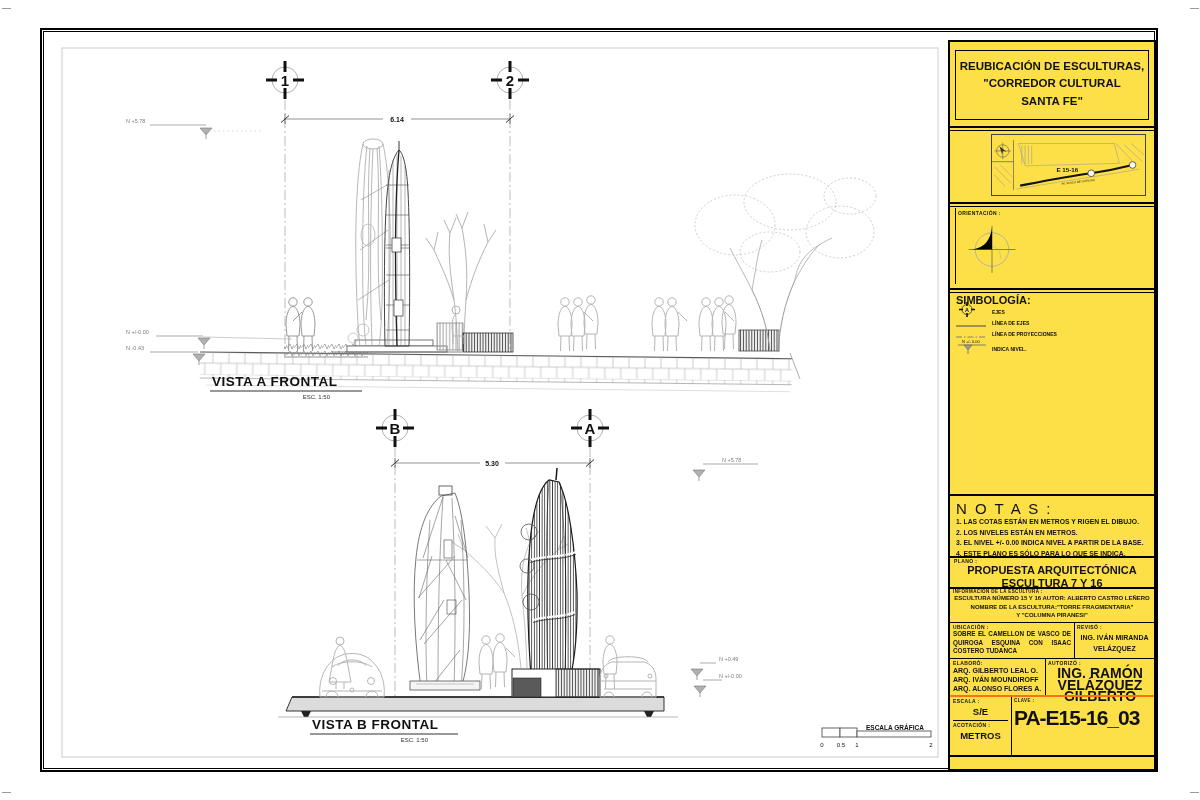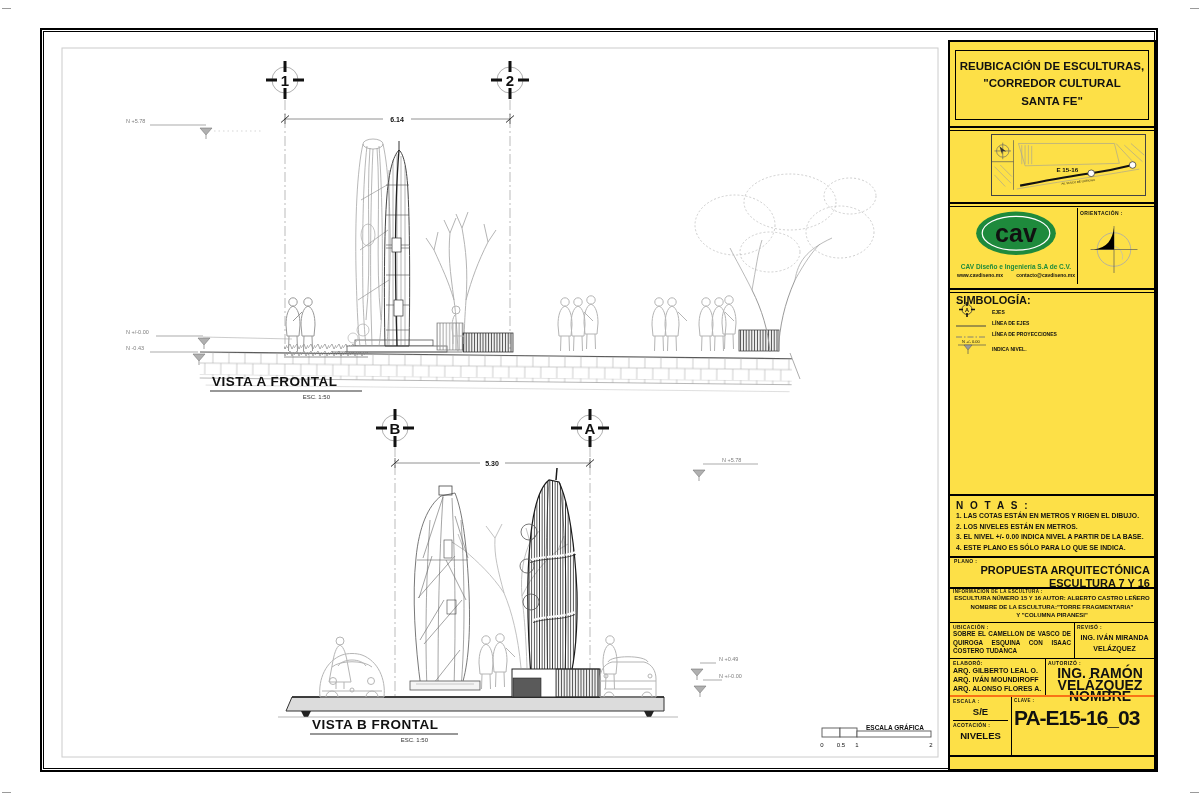--- a/index.html
+++ b/index.html
@@ -26,24 +26,24 @@
   .cav-name{font-size:6.5px;font-weight:bold;color:#1e8a3c;margin-top:-2px;}
   .cav-links{display:flex;justify-content:space-between;font-size:5px;font-weight:bold;margin-top:2px;padding:0 2px;}
   .orient-cell{width:72px;border-left:1.5px solid #000;text-align:center;}
   .lbl{font-size:5px;font-weight:bold;letter-spacing:.4px;text-align:left;}
   .tb-simb{top:252px;left:6px;right:17px;height:86px;}
   .simb-title{font-size:11px;font-weight:bold;}
   .simb-row{display:flex;align-items:center;height:11px;}
   .simb-sym{width:36px;flex:none;}
   .simb-lab{font-size:5px;font-weight:bold;}
   .tb-notas{top:458px;left:6px;right:5px;}
-  .notas-title{font-size:10px;font-weight:bold;letter-spacing:2px;}
+  .notas-title{font-size:15px;font-weight:normal;letter-spacing:2px;}
   .nota{font-size:6.8px;font-weight:bold;line-height:10.5px;}
   .tb-plano{top:516px;left:4px;right:4px;}
-  .plano-line{text-align:right;font-weight:bold;font-size:11px;line-height:13px;}
+  .plano-line{text-align:center;font-weight:bold;font-size:11px;line-height:13px;}
   .tb-info{top:547px;left:3px;right:3px;}
   .info-line{text-align:center;font-weight:bold;font-size:6px;line-height:8.5px;}
   .tb-row1{top:580px;left:0;right:0;height:36px;border-top:1.5px solid #000;display:flex;}
   .ubic{flex:1;padding:1px 3px;}
   .ubic-text{font-size:6.3px;font-weight:bold;line-height:8.6px;text-align:justify;}
   .reviso{width:80px;border-left:1.5px solid #000;padding:1px 2px;text-align:center;}
   .reviso-text{font-size:7px;font-weight:bold;line-height:11px;padding-top:2px;}
   .tb-row2{top:616px;left:0;right:0;height:37px;border-top:1.5px solid #000;display:flex;}
   .elab{width:95px;padding:1px 3px;}
   .elab-line{font-size:7px;font-weight:bold;line-height:9px;}
@@ -408,32 +408,20 @@
         <circle cx="120" cy="40" r="4" fill="#fff" stroke="#333" stroke-width="0.9"></circle>
         <circle cx="170" cy="30" r="4" fill="#fff" stroke="#333" stroke-width="0.9"></circle>
         <text x="78" y="38" font-size="7.5" font-weight="bold">E 15-16</text>
         <text x="84" y="54" font-size="3.5" fill="#777" transform="rotate(-7 84 54)">AV. VASCO DE QUIROGA</text>
       </svg>
     </div>
 
     <div class="abs dbl" style="top:160px"></div>
 
     <div class="abs logo-row">
-      <div class="logo-cell">
-        <svg width="104" height="52" viewBox="0 0 120 60">
-          <ellipse cx="60" cy="28" rx="46" ry="25" fill="#1e8a3c"></ellipse>
-          <ellipse cx="60" cy="28" rx="39" ry="19.5" fill="none" stroke="#fff" stroke-width="1.4"></ellipse>
-          <text x="60" y="38" text-anchor="middle" font-size="29" font-weight="bold" fill="#fff" font-family="Liberation Sans, sans-serif">cav</text>
-        </svg>
-        <div class="cav-name">CAV Diseño e Ingeniería S.A de C.V.</div>
-        <div class="cav-links">
-          <span>www.cavdiseno.mx</span>
-          <span>contacto@cavdiseno.mx</span>
-        </div>
-      </div>
       <div class="orient-cell">
         <div class="lbl" style="text-align:left;padding:2px 0 0 2px">ORIENTACIÓN :</div>
         <svg width="68" height="62" viewBox="0 0 80 74">
           <circle cx="40" cy="40" r="20" fill="none" stroke="#aaa" stroke-width="1"></circle>
           <path d="M40,36 a13,13 0 0 1 10,16" fill="none" stroke="#bbb" stroke-width="0.8"></path>
           <path d="M40,12 V68 M12,40 H68" stroke="#555" stroke-width="0.8"></path>
           <path d="M40,40 L16,40 C32,38 38,28 40,14 Z" fill="#000"></path>
         </svg>
       </div>
     </div>
@@ -526,32 +514,32 @@
       <div class="elab">
         <div class="lbl">ELABORÓ:</div>
         <div class="elab-line">ARQ. GILBERTO LEAL O.</div>
         <div class="elab-line">ARQ. IVÁN MOUNDIROFF</div>
         <div class="elab-line">ARQ. ALONSO FLORES A.</div>
       </div>
       <div class="autor">
         <div class="lbl">AUTORIZÓ :</div>
         <div class="autor-text">
           <div>ING. RAMÓN VELÁZQUEZ</div>
-          <div>NOMBRE</div>
+          <div>GILBERTO</div>
         </div>
       </div>
     </div>
 
     <div class="abs tb-row3">
       <div class="esc-col">
         <div class="lbl">ESCALA :</div>
         <div class="esc-val">S/E</div>
         <div class="esc-sep"></div>
         <div class="lbl">ACOTACIÓN :</div>
-        <div class="esc-val">NIVELES</div>
+        <div class="esc-val">METROS</div>
       </div>
       <div class="clave-col">
         <div class="lbl" style="font-size:4.5px">CLAVE :</div>
         <div class="clave-val">PA-E15-16_03</div>
       </div>
     </div>
 
     <div class="abs btm-bar"></div>
   </div>
 </div>

